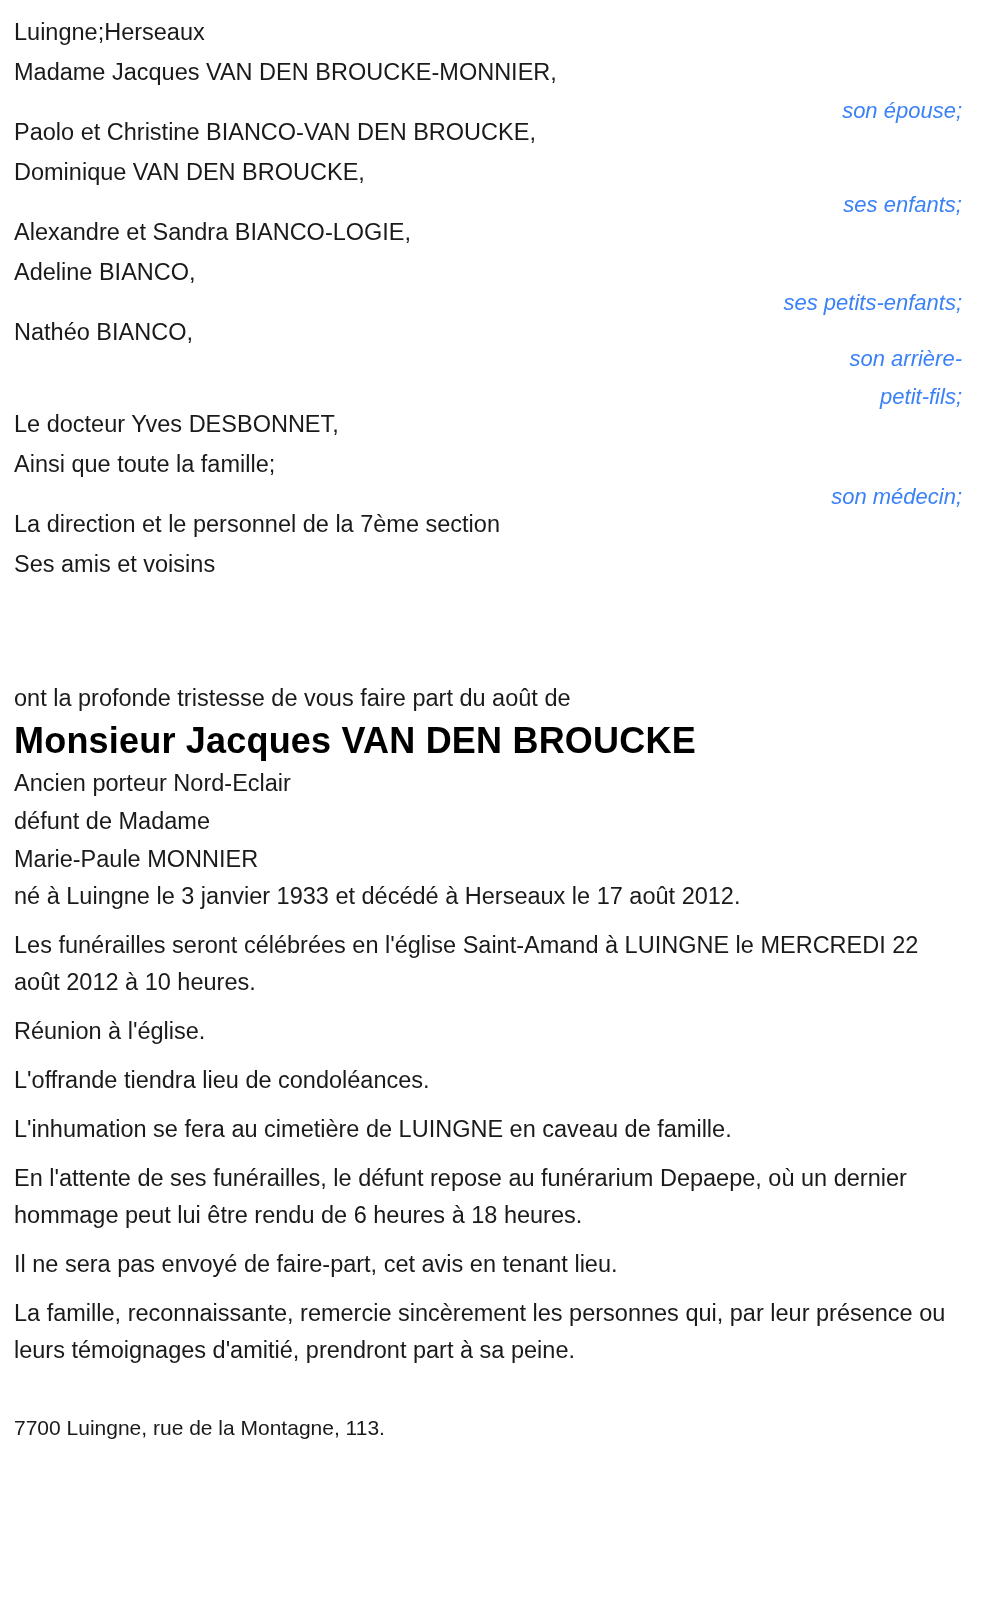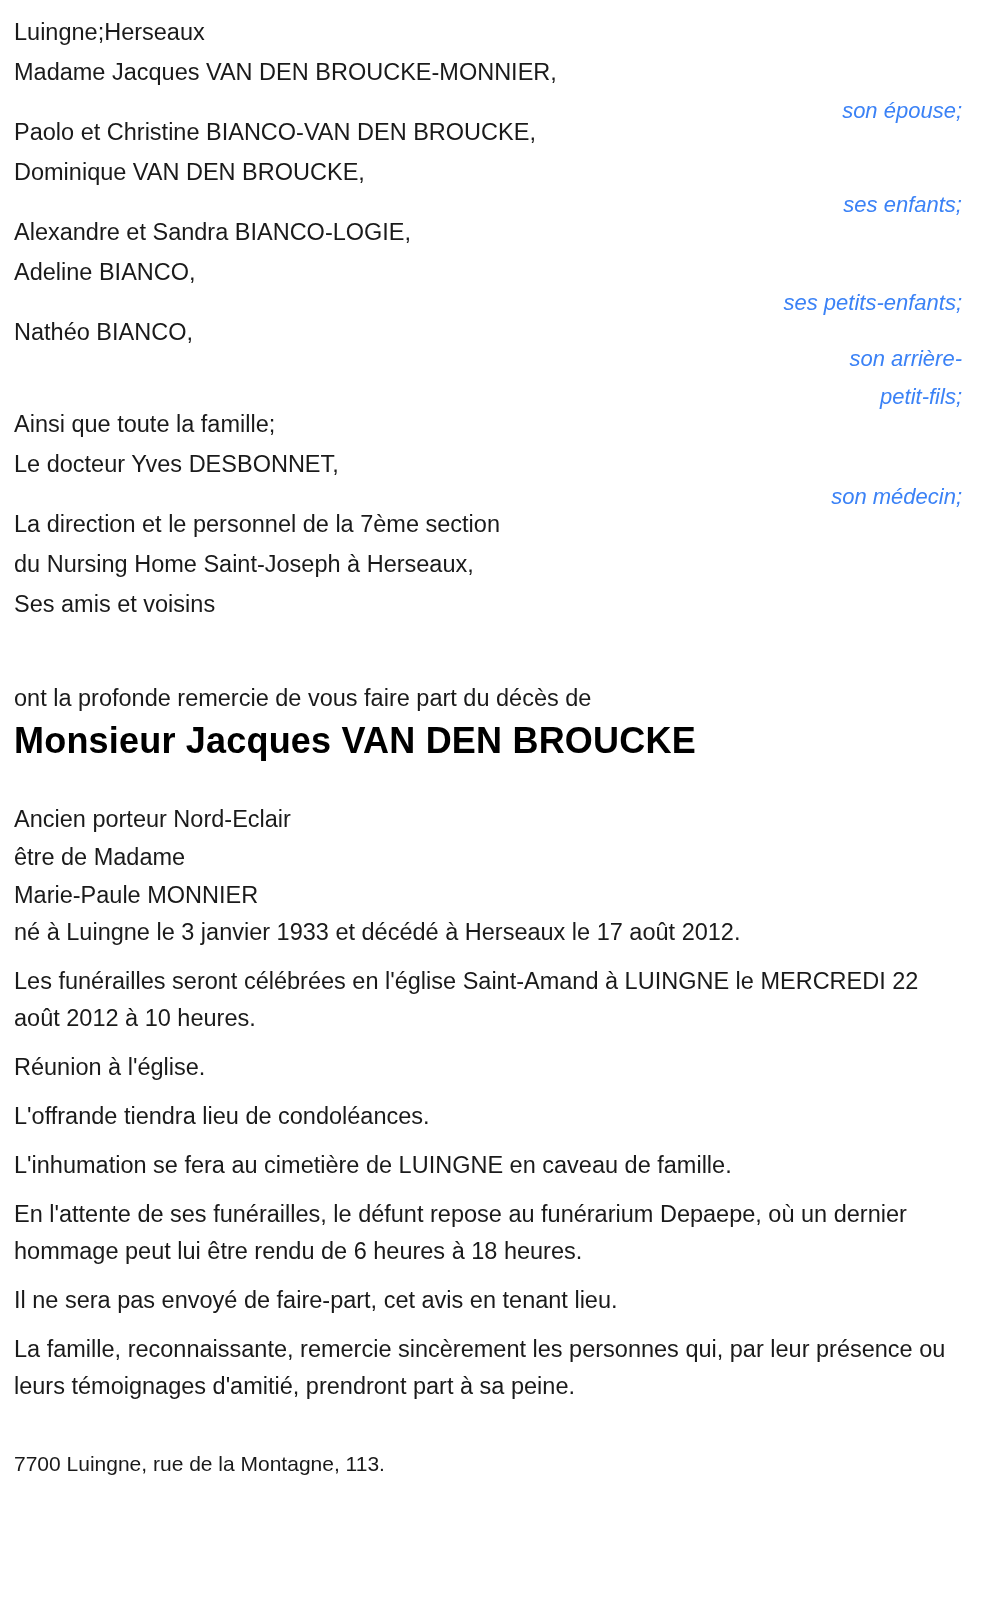--- a/index.html
+++ b/index.html
@@ -67,21 +67,20 @@
     font-weight: 700;
     letter-spacing: 0.2px;
     line-height: 46px;
     color: #000000;
   }
 
   
   .subtitle {
     font-size: 23.5px;
     line-height: 38px;
-    margin-top: 36px;
   }
 
   
   .body-block {
   }
   .body-par {
     font-size: 23.5px;
     line-height: 37px;
     margin: 0 0 12px 0;
     max-width: 948px;
@@ -124,29 +123,28 @@
 
       <div class="gap-sm"></div>
 
       <div class="fam-group">
         <div class="fam-line">Nathéo BIANCO,</div>
       </div>
 
       <div class="gap-lg"></div>
 
       <div class="fam-group">
+        <div class="fam-line">Le docteur Yves DESBONNET,</div>
         <div class="fam-line">Ainsi que toute la famille;</div>
-        <div class="fam-line">Le docteur Yves DESBONNET,</div>
       </div>
 
       <div class="gap-sm"></div>
 
       <div class="fam-group">
         <div class="fam-line">La direction et le personnel de la 7ème section</div>
-        <div class="fam-line">du Nursing Home Saint-Joseph à Herseaux,</div>
         <div class="fam-line">Ses amis et voisins</div>
       </div>
 
     </div>
 
     <div class="relations-col">
       <div style="height:80px"></div>
       <div class="rel-line">son épouse;</div>
       <div style="height:56px"></div>
       <div class="rel-line">ses enfants;</div>
@@ -154,27 +152,27 @@
       <div class="rel-line">ses petits-enfants;</div>
       <div style="height:18px"></div>
       <div class="rel-line">son arrière-</div>
       <div class="rel-line">petit-fils;</div>
       <div style="height:62px"></div>
       <div class="rel-line">son médecin;</div>
     </div>
 
   </div>
 
-  <div class="intro">ont la profonde remercie de vous faire part du décès de</div>
+  <div class="intro">ont la profonde tristesse de vous faire part du août de</div>
 
   <div class="deceased-name">Monsieur Jacques VAN DEN BROUCKE</div>
 
   <div class="subtitle">
     <div>Ancien porteur Nord-Eclair</div>
-    <div>être de Madame</div>
+    <div>défunt de Madame</div>
     <div>Marie-Paule MONNIER</div>
   </div>
 
   <div class="body-block">
     <p class="body-par">né à Luingne le 3 janvier 1933 et décédé à Herseaux le 17 août 2012.</p>
     <p class="body-par">Les funérailles seront célébrées en l'église Saint-Amand à LUINGNE le MERCREDI 22 août 2012 à 10 heures.</p>
     <p class="body-par">Réunion à l'église.</p>
     <p class="body-par">L'offrande tiendra lieu de condoléances.</p>
     <p class="body-par">L'inhumation se fera au cimetière de LUINGNE en caveau de famille.</p>
     <p class="body-par">En l'attente de ses funérailles, le défunt repose au funérarium Depaepe, où un dernier hommage peut lui être rendu de 6 heures à 18 heures.</p>

